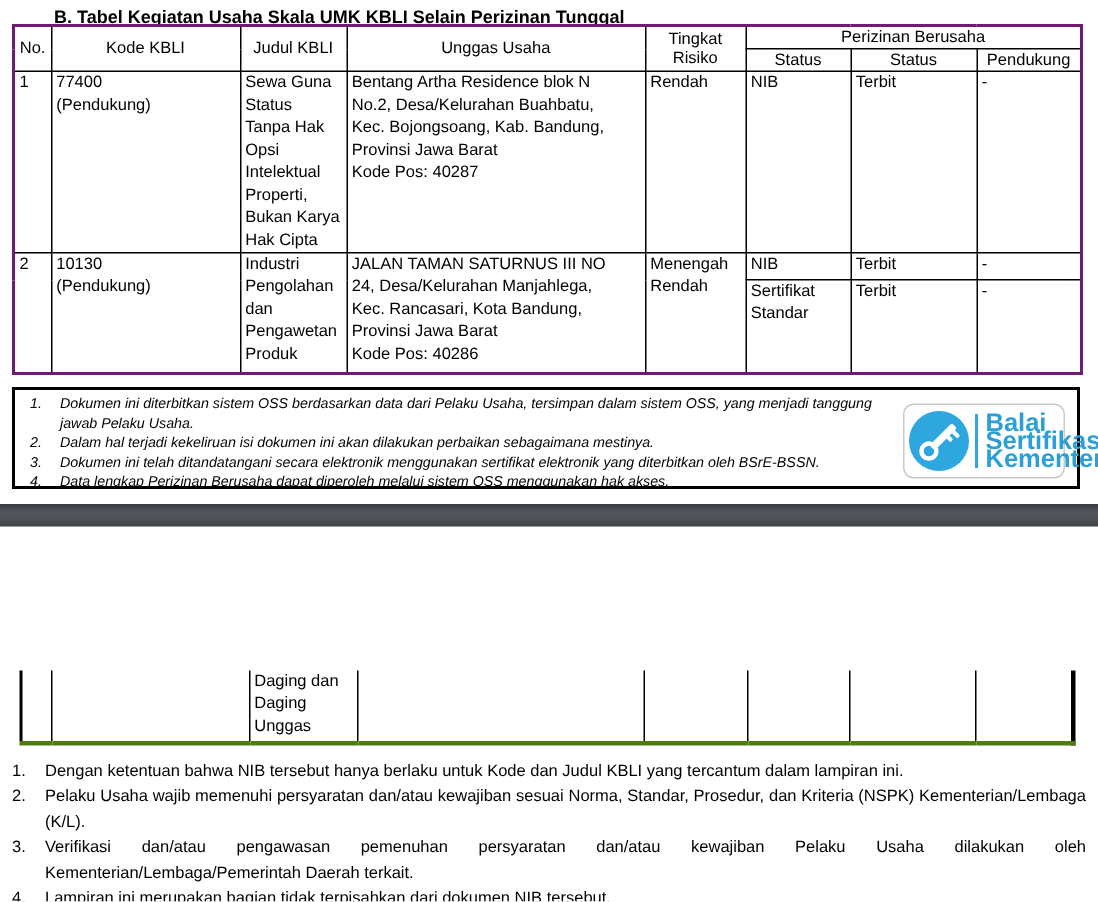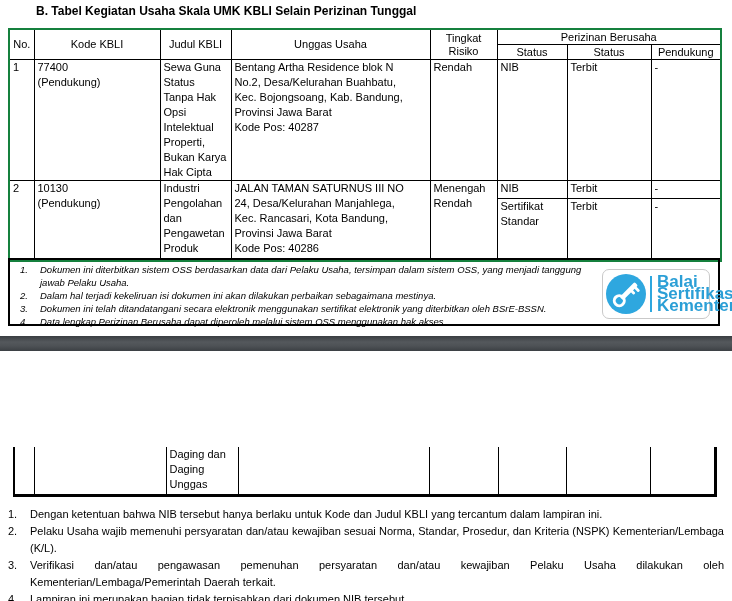--- a/index.html
+++ b/index.html
@@ -7,23 +7,23 @@
     position:relative;width:732px;height:601px;overflow:hidden;background:#fff;
     font-family:"Liberation Sans","DejaVu Sans",sans-serif;color:#000;
   }
   .pre{white-space:pre-line;}
 
   
   .doc-title{position:absolute;left:8px;top:4px;font-size:12px;font-weight:bold;padding-left:28px;}
 
   
   table.kbli{
-    position:absolute;left:8px;top:28px;width:712px;
+    position:absolute;left:8px;top:16px;width:712px;
     border-collapse:collapse;table-layout:fixed;
-    border:2px solid #15803d;
+    border:2px solid #701a75;
   }
   table.kbli th,table.kbli td{
     border:1px solid #000;font-size:11px;line-height:15px;font-weight:normal;
     padding:0 3px;overflow:hidden;
   }
   table.kbli th{text-align:center;vertical-align:middle;height:14px;line-height:13px;padding:0 1px;}
   table.kbli td{text-align:left;vertical-align:top;}
   td.cell-no{text-align:center;}
   tr.r1{height:120px;}
   tr.r2a{height:18px;}
@@ -55,21 +55,21 @@
   .page-separator{
     position:absolute;left:0;top:336px;width:732px;height:15px;
     background:linear-gradient(180deg,#393d41 0%,#54585c 40%,#4e5256 65%,#3c4044 100%);
   }
 
   
   table.frag{
     position:absolute;left:13px;top:447px;border-collapse:collapse;table-layout:fixed;
   }
   table.frag td{
-    border-left:1px solid #000;border-right:1px solid #000;border-bottom:3px solid #000000;border-top:none;
+    border-left:1px solid #000;border-right:1px solid #000;border-bottom:3px solid #4d7c0f;border-top:none;
     height:47px;vertical-align:top;padding:0 3px;font-size:11px;line-height:15px;overflow:hidden;margin-left:20px;
   }
   table.frag td:first-child{border-left:2px solid #000;}
   table.frag td:last-child{border-right:3px solid #000;}
 
   
   .terms-list{position:absolute;left:8px;top:506px;width:716px;font-size:11px;line-height:17px;}
   .term-item{display:flex;}
   .term-num{width:22px;flex-shrink:0;}
   .term-text{flex:1;text-align:justify;}

